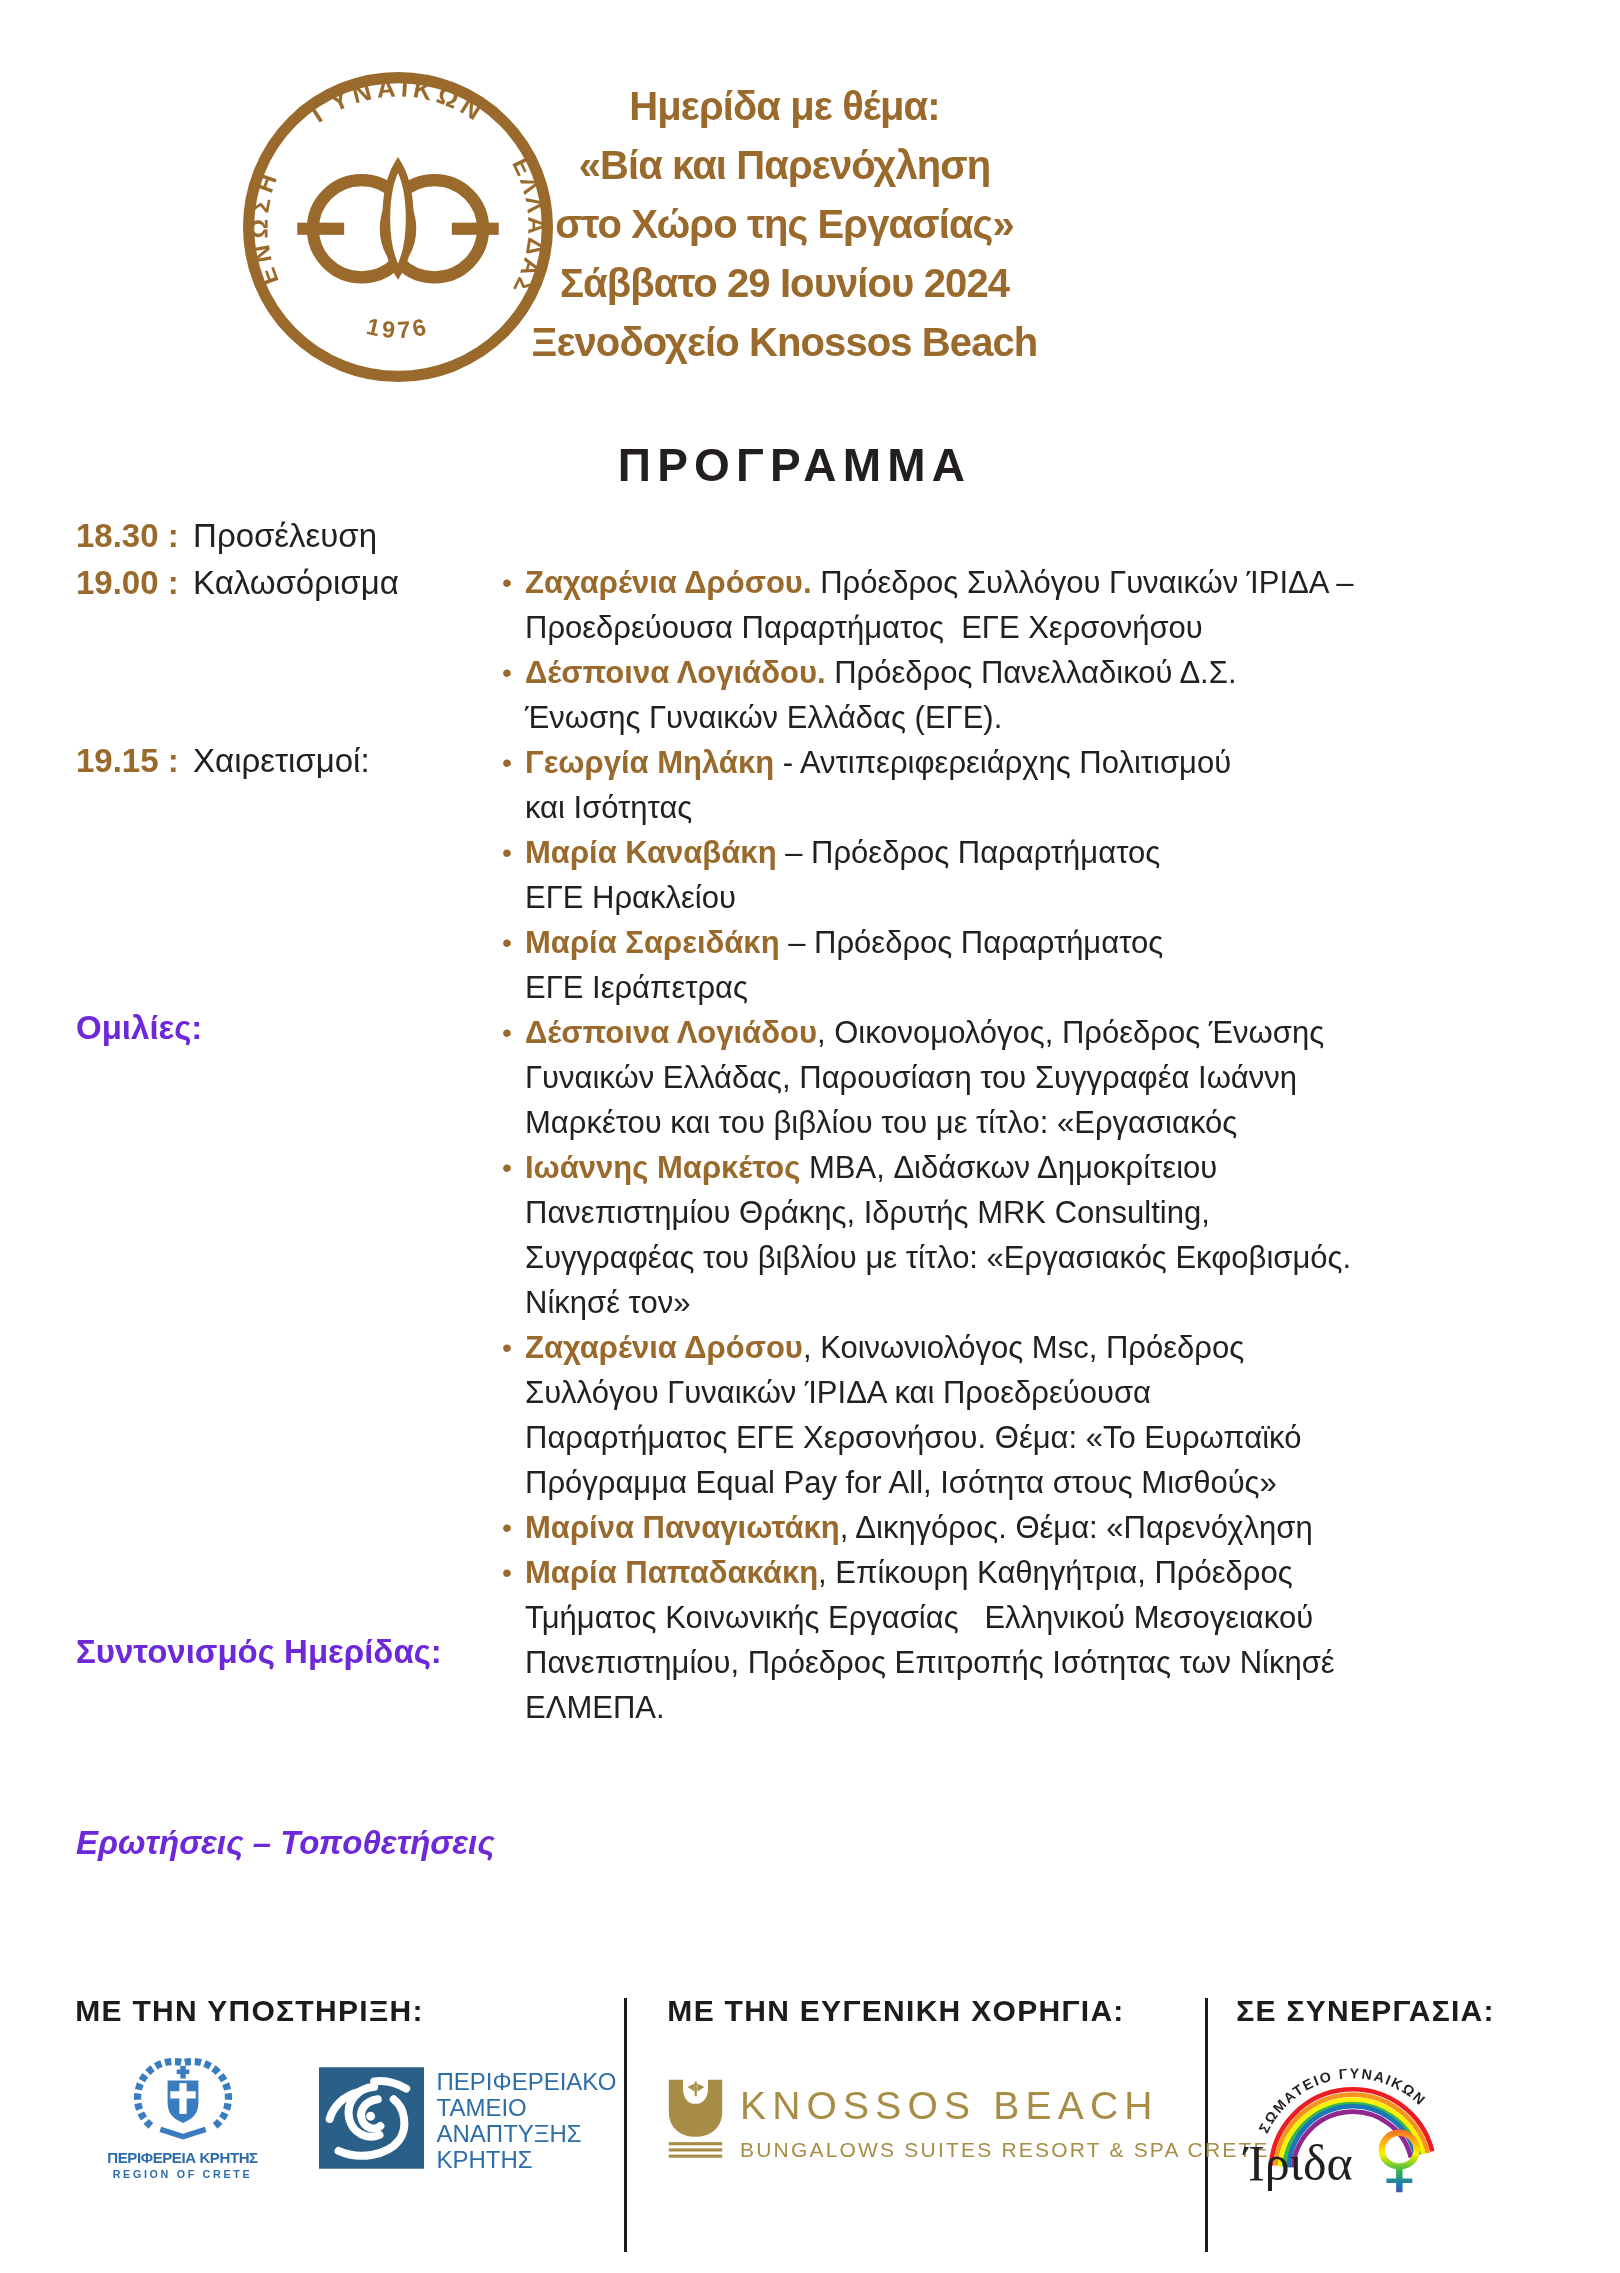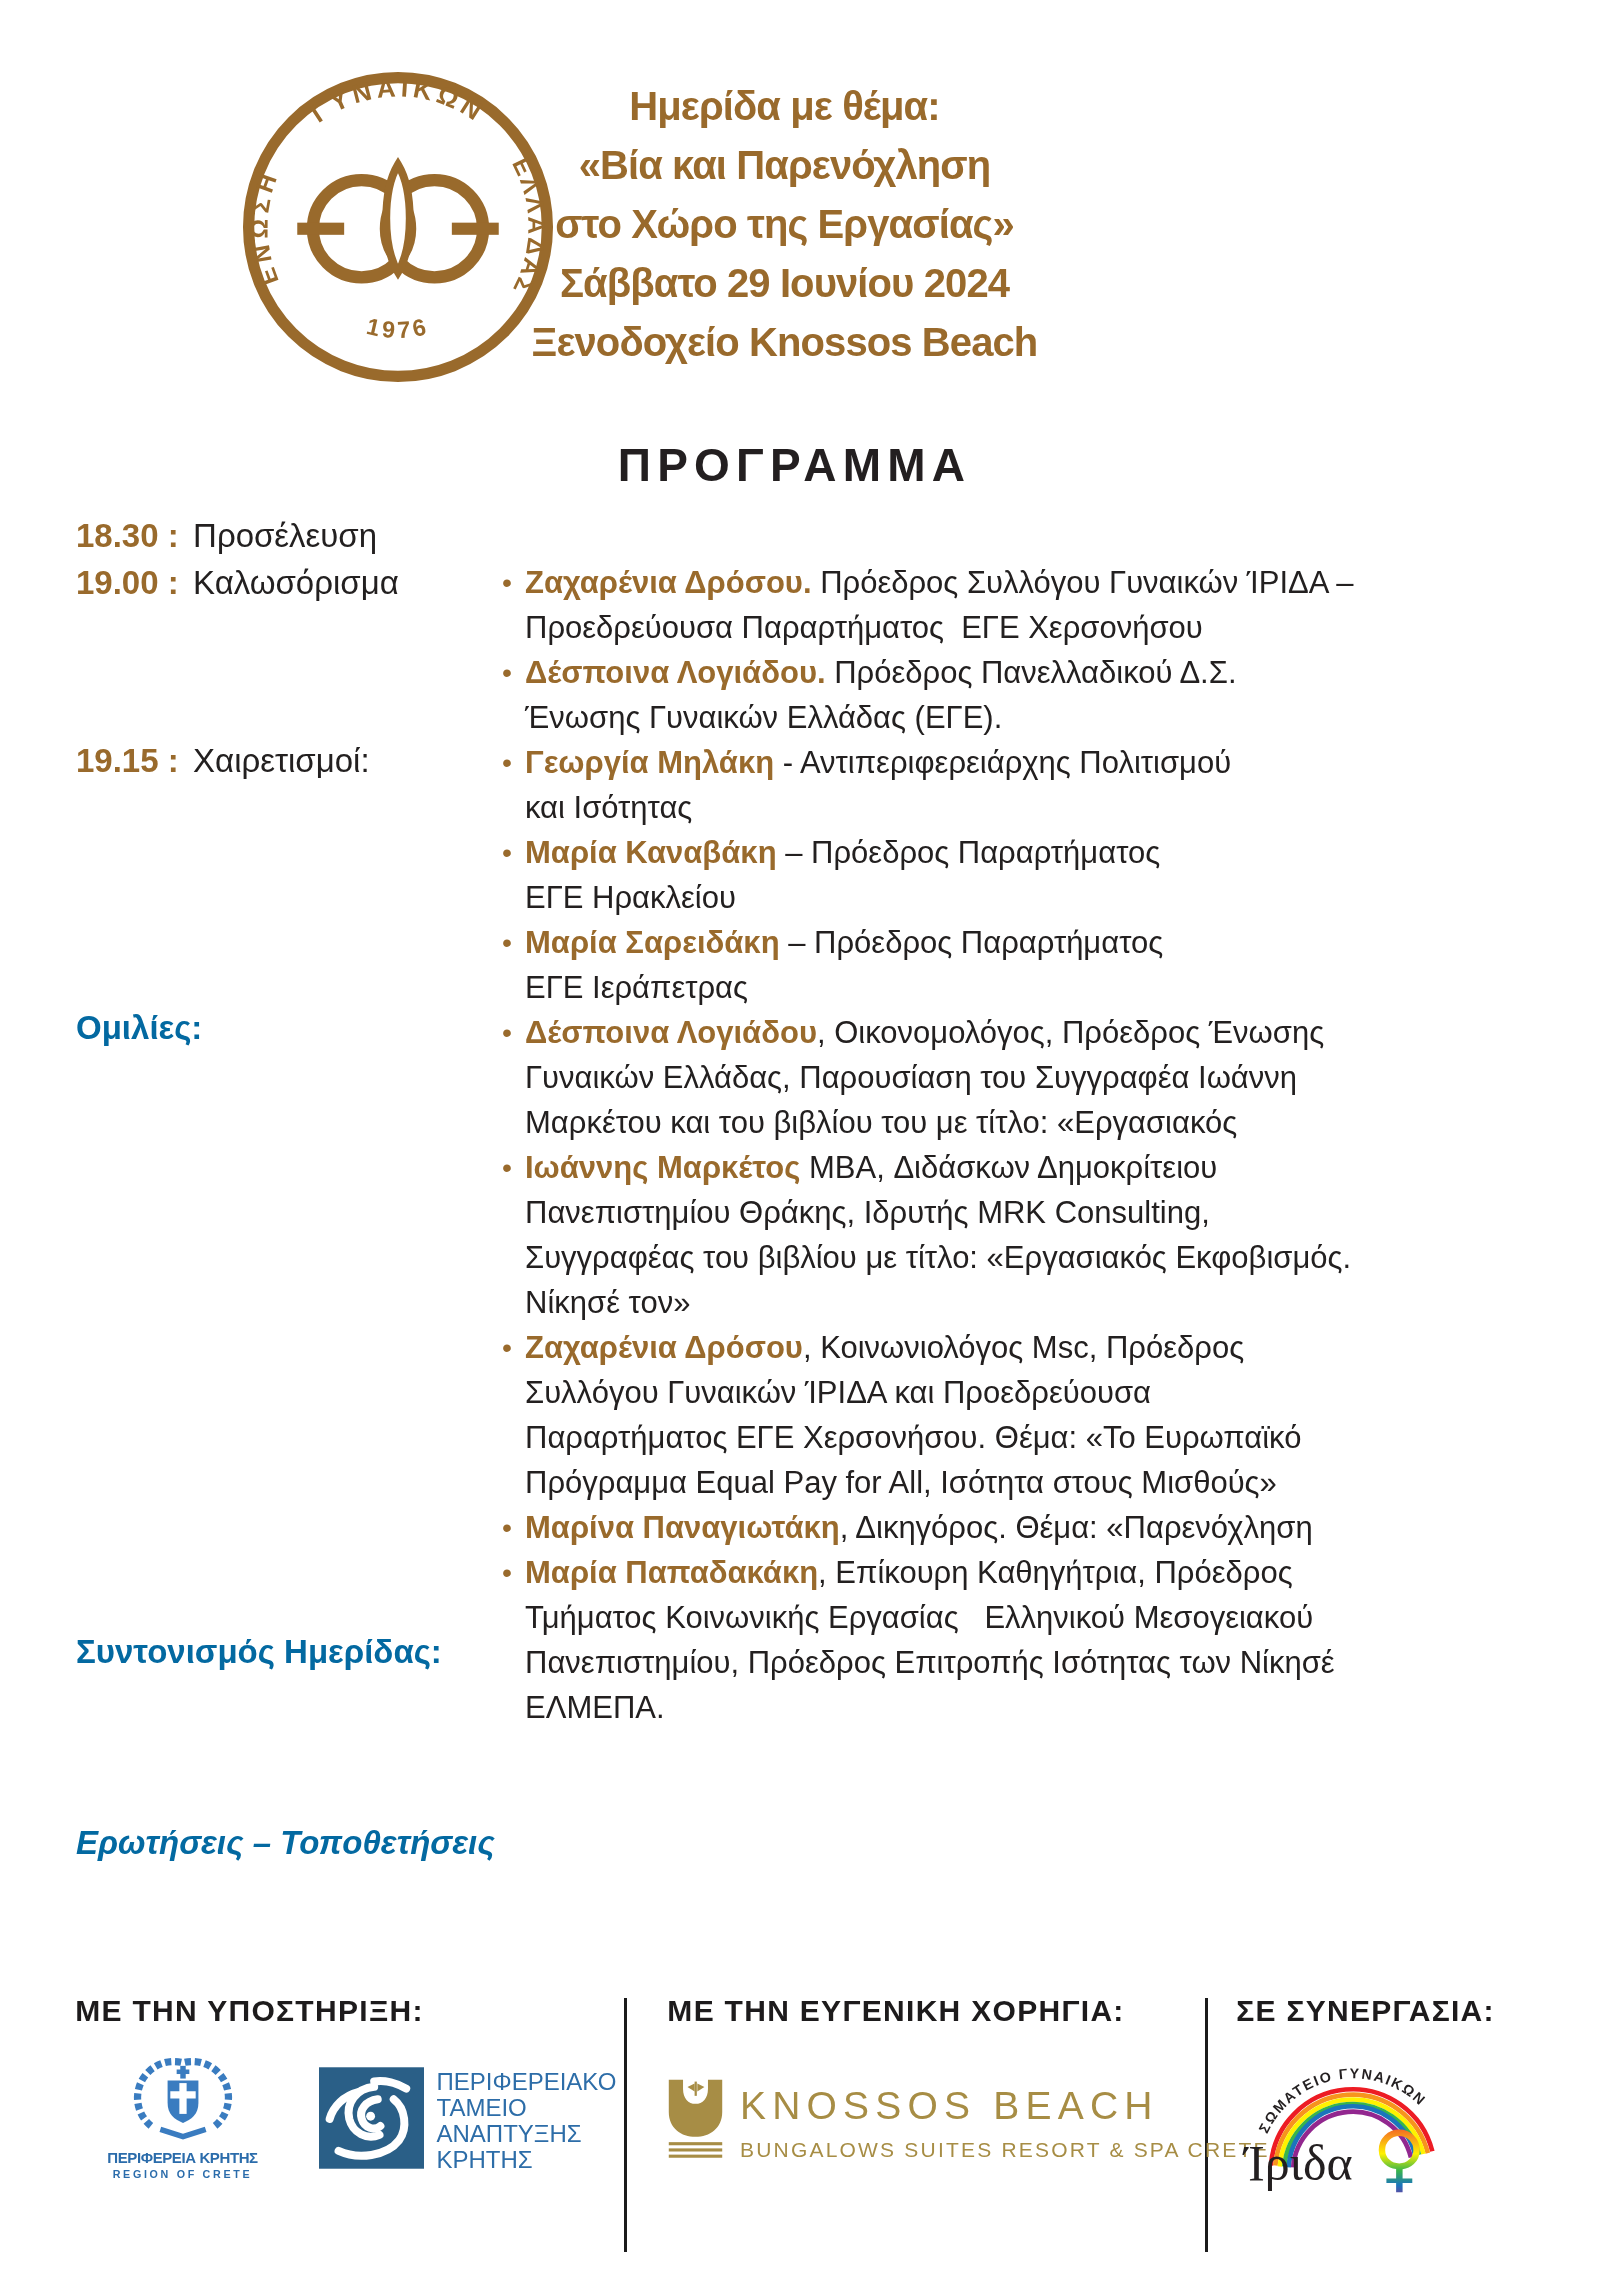--- a/index.html
+++ b/index.html
@@ -12,21 +12,21 @@
                color:#996A2C;font-weight:bold;font-size:40px;line-height:59px;letter-spacing:-0.9px;}
 
   
   .prog-heading{position:absolute;left:53px;top:438px;width:1483px;text-align:center;
                 font-size:46px;font-weight:bold;letter-spacing:6.2px;color:#231F20;}
 
   
   .sched-row{position:absolute;left:76px;white-space:nowrap;font-size:33px;line-height:45px;}
   .sched-time{color:#996A2C;font-weight:bold;margin-right:14.3px;}
   .sched-label{color:#232020;}
-  .sched-row.accent .sched-label{color:#0369a1;font-weight:bold;}
+  .sched-row.accent .sched-label{color:#6d28d9;font-weight:bold;}
   .row-1{top:513px;} .row-2{top:560px;} .row-3{top:738px;}
   .row-4{top:1005px;} .row-5{top:1629px;} .row-6{top:1820px;font-style:italic;}
 
   
   .bullets{position:absolute;left:502px;top:560px;width:1078px;padding-left:23px;box-sizing:border-box;}
   .bullet{position:relative;}
   .dot{position:absolute;left:-23px;top:0;color:#996A2C;font-size:28.5px;line-height:45px;}
   .b-line{height:45px;line-height:45px;font-size:31px;color:#232020;white-space:pre;}
   .b-name{color:#996A2C;font-weight:bold;}
 

